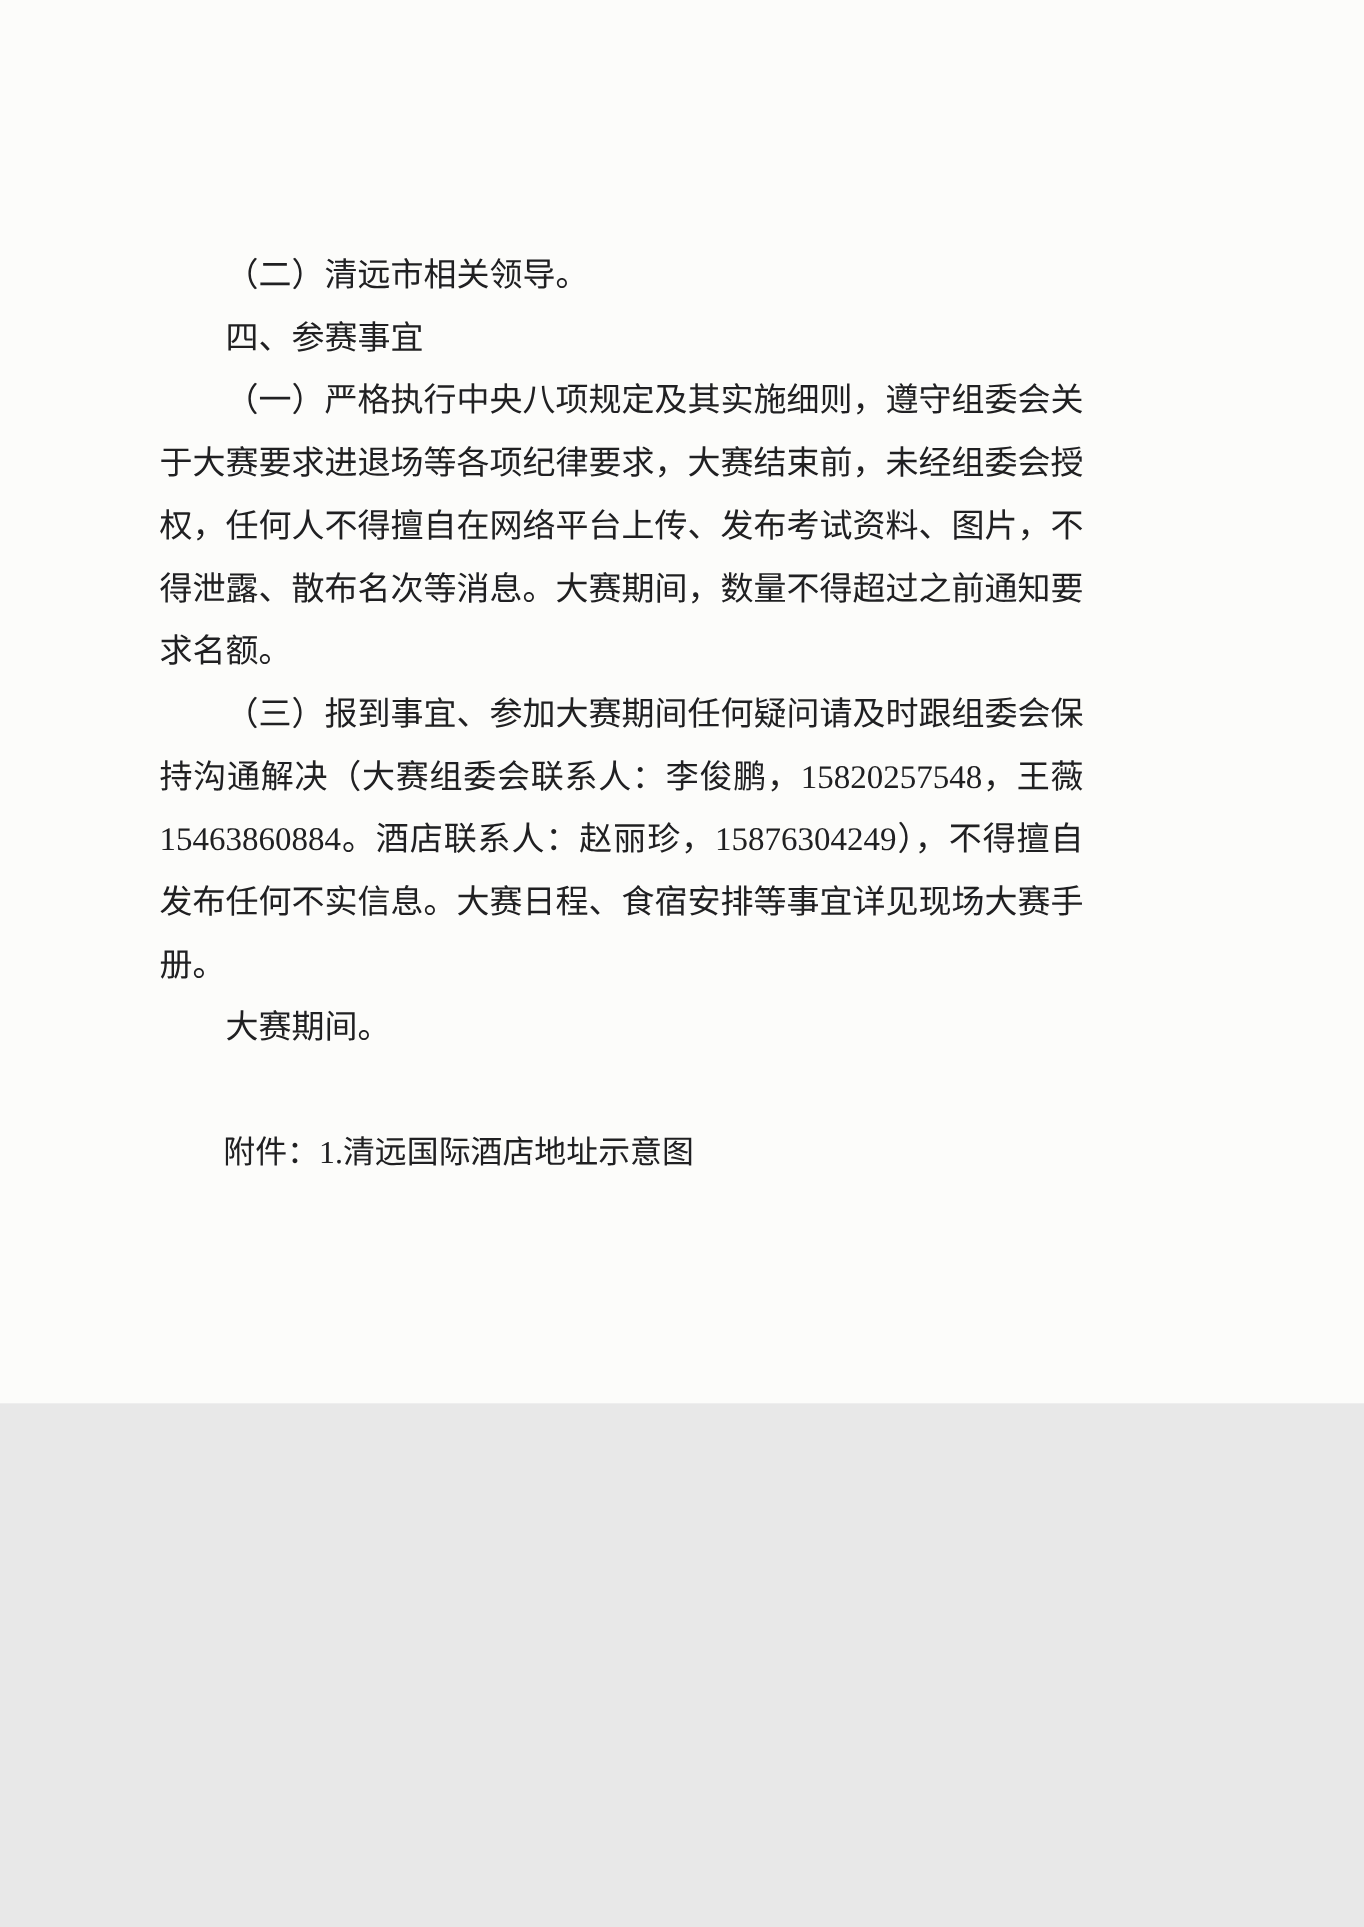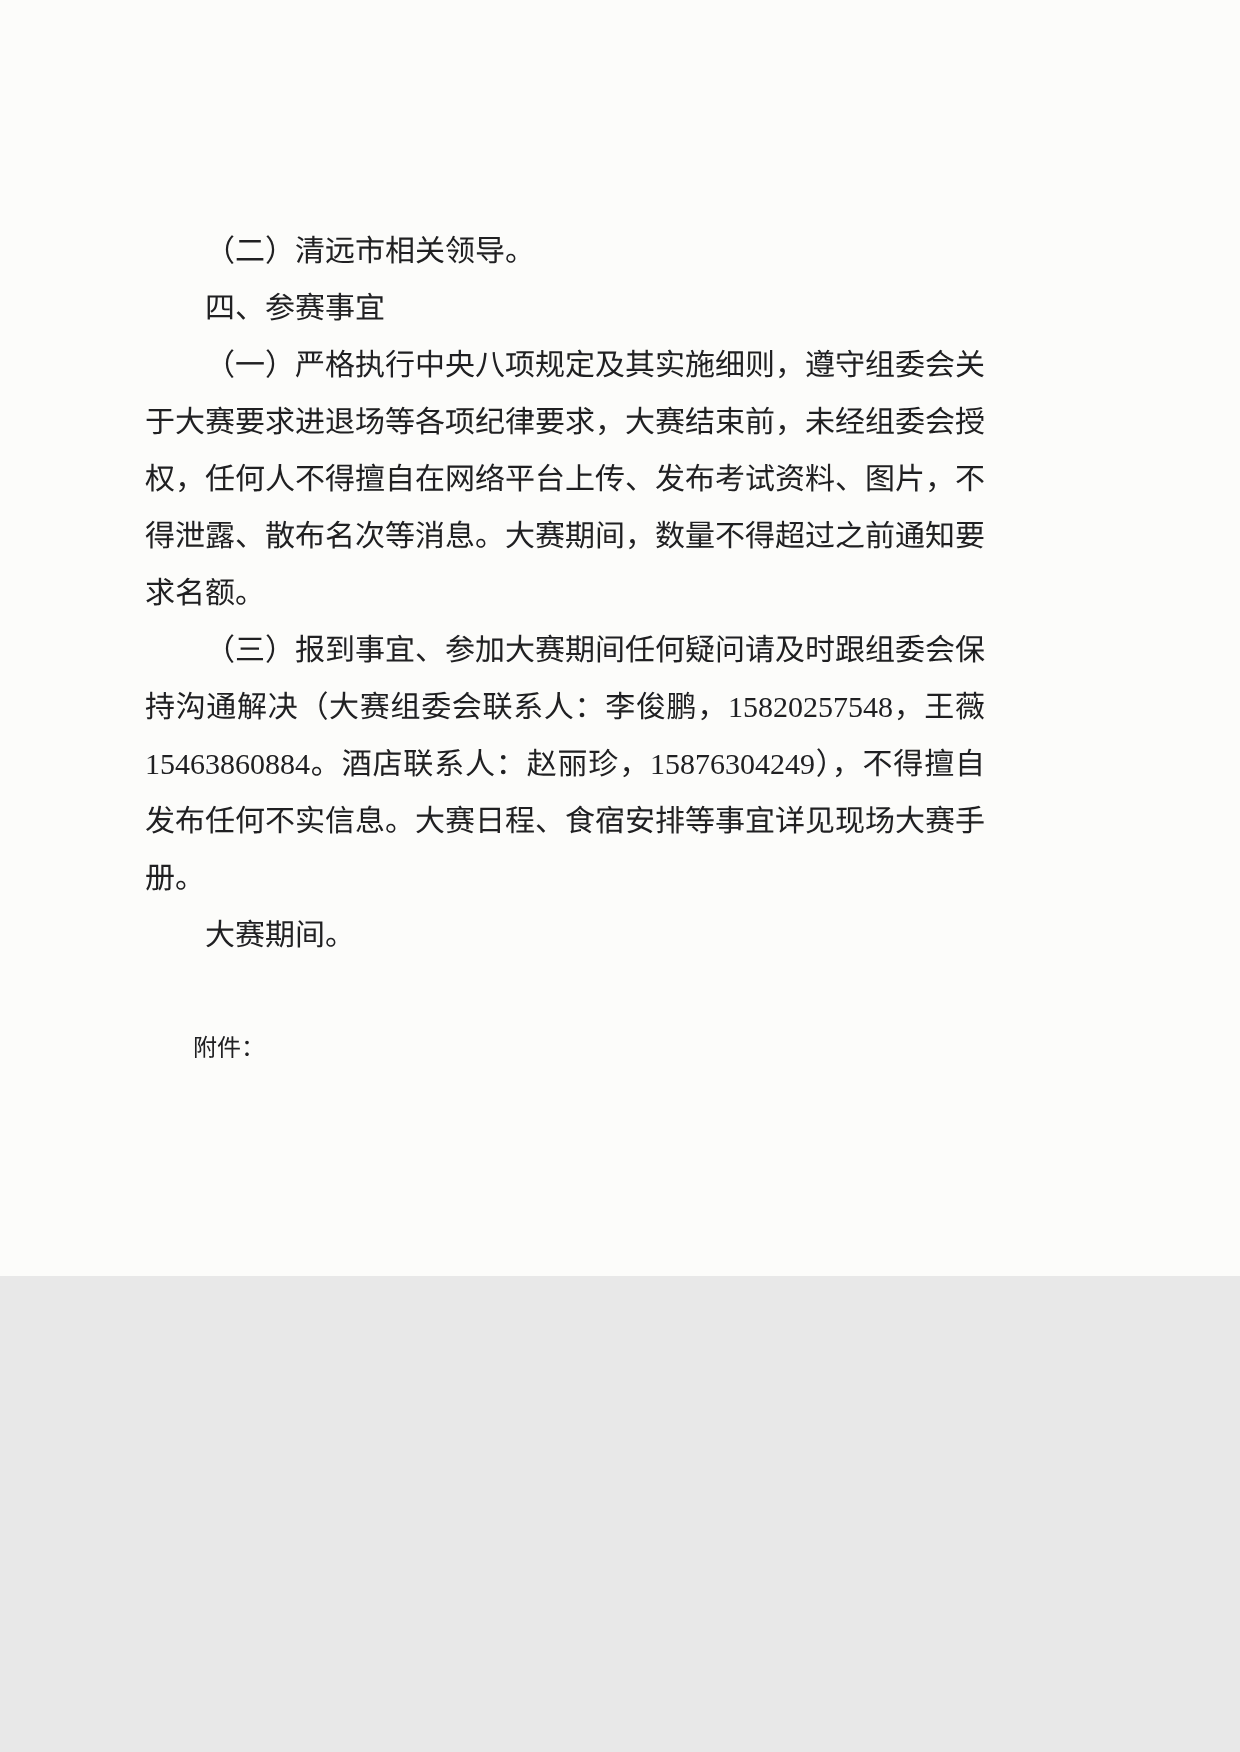--- a/index.html
+++ b/index.html
@@ -19,21 +19,21 @@
     font-size:30px;line-height:57px;
     text-align:justify;
     text-justify:inter-ideograph;
   }
   .content p{margin:0;text-indent:2em;}
   .content p.heading{font-weight:normal;}
   .attachments{
     display:flex;
     margin-top:57px;
     margin-left:2em;
-    font-size:24px;line-height:57px;
+    font-size:29px;line-height:57px;
     text-align:left;
   }
   .att-label{white-space:nowrap;}
   .att-items div{white-space:nowrap;}
   .signature{
     position:absolute;
     top:1432px;right:272px;
     text-align:center;
     z-index:3;
   }
@@ -72,20 +72,21 @@
   <div class="content">
     <p>（二）清远市相关领导。</p>
     <p class="heading">四、参赛事宜</p>
     <p>（一）严格执行中央八项规定及其实施细则，遵守组委会关于大赛要求进退场等各项纪律要求，大赛结束前，未经组委会授权，任何人不得擅自在网络平台上传、发布考试资料、图片，不得泄露、散布名次等消息。大赛期间，数量不得超过之前通知要求名额。</p>
     <p>（三）报到事宜、参加大赛期间任何疑问请及时跟组委会保持沟通解决（大赛组委会联系人：李俊鹏，15820257548，王薇 15463860884。酒店联系人：赵丽珍，15876304249），不得擅自发布任何不实信息。大赛日程、食宿安排等事宜详见现场大赛手册。</p>
     <p>大赛期间。</p>
 
     <div class="attachments">
       <span class="att-label">附件：</span>
       <div class="att-items">
+        <div>1.清远国际酒店地址示意图</div>
       </div>
     </div>
   </div>
 
   <svg class="stamp" viewBox="0 0 268 268" xmlns="http://www.w3.org/2000/svg" aria-hidden="true">
     <circle cx="134" cy="134" r="127" fill="none" stroke="#cf382d" stroke-width="7"></circle>
     <path id="seal-arc" d="M 30.6 152.2 A 104 104 0 1 1 237.4 152.2" fill="none"></path>
     <text fill="#cf382d" font-size="36" font-family="Liberation Serif, serif" letter-spacing="2">
       <textPath href="#seal-arc" startOffset="50%" text-anchor="middle">广东省文化和旅游厅</textPath>
     </text>

